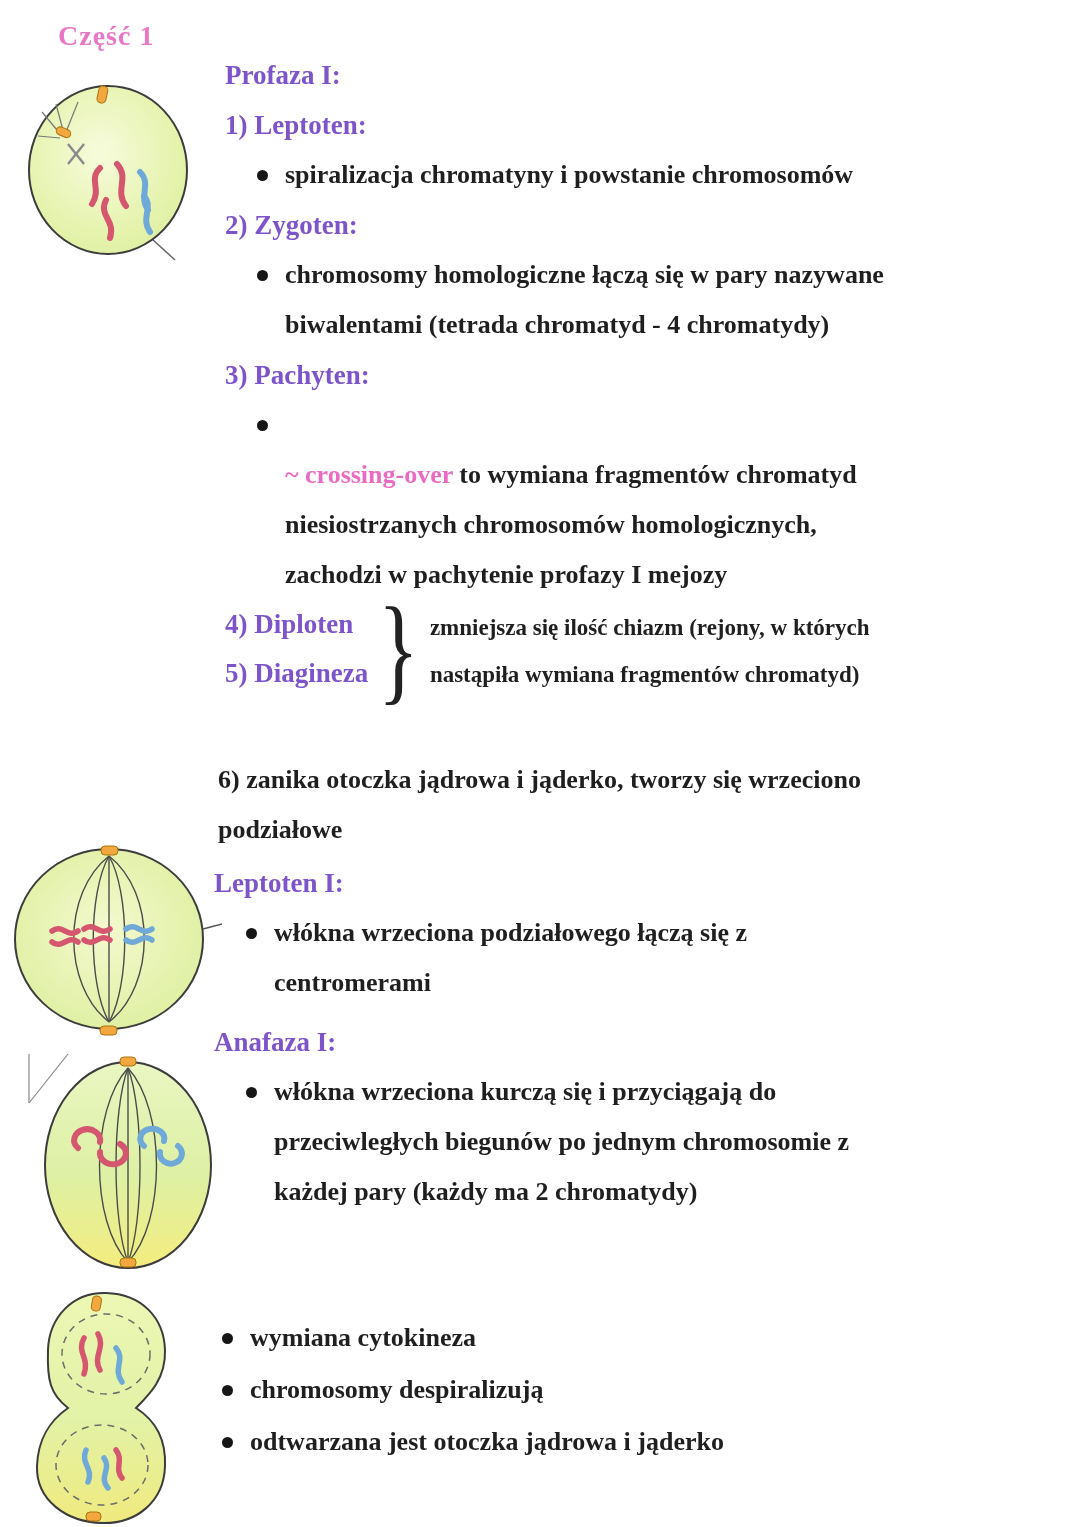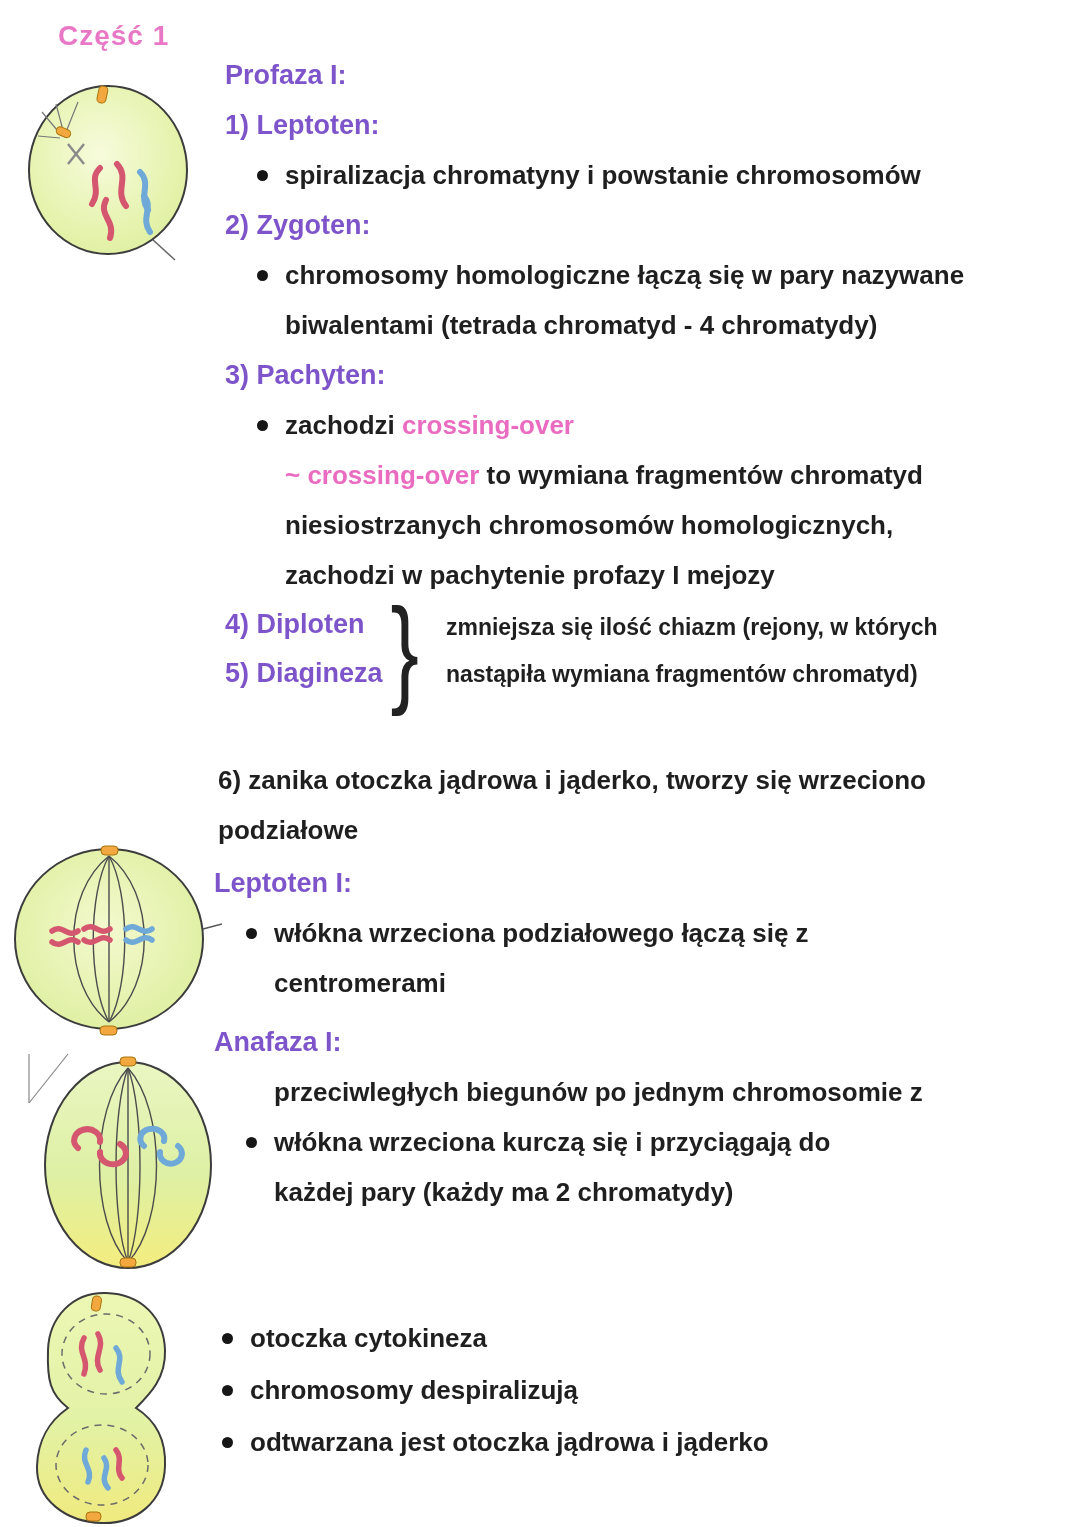--- a/index.html
+++ b/index.html
@@ -1,38 +1,38 @@
 <!DOCTYPE html>
 <html><head>
 <meta charset="utf-8">
 <style>
   html,body{margin:0;padding:0;background:#ffffff;}
   .page{
     position:relative;width:1016px;height:1527px;background:#ffffff;overflow:hidden;
-    font-family:Liberation Sans, sans-serif;font-weight:700;color:#1f1f1f;
+    font-family:Liberation Serif, serif;font-weight:700;color:#1f1f1f;
   }
   .part-label{position:absolute;left:58px;top:20px;font-size:28px;color:#e878c6;letter-spacing:1px;}
   .block{position:absolute;}
   .line{height:50px;line-height:50px;font-size:26px;white-space:nowrap;}
   .purple{color:#7d54ca;font-size:27px;}
   .pink{color:#ea6cc1;}
   .bullet{padding-left:32px;display:flex;align-items:center;}
   .dot{display:inline-block;flex:0 0 auto;width:11px;height:11px;border-radius:50%;background:#161616;margin-right:17px;}
   .cont{padding-left:60px;}
   .diagram{position:absolute;}
   .d1{left:22px;top:80px;}
   .d2{left:4px;top:841px;}
   .d3{left:26px;top:1048px;}
   .d4{left:24px;top:1290px;}
   
   .profaza-block{top:50px;left:225px;}
   .diploten-block{top:600px;left:225px;display:flex;align-items:flex-start;}
   .dp-labels .line{height:49px;line-height:49px;}
   .brace{font-size:118px;font-weight:400;line-height:100px;transform:scaleX(.72);margin:0 0 0 2px;color:#222;}
-  .brace-note{font-size:23px;line-height:47px;margin-left:22px;padding-top:4px;}
+  .brace-note{font-size:23px;line-height:47px;margin-left:3px;padding-top:4px;}
   .brace-note div{white-space:nowrap;}
   .point6-block{top:755px;left:218px;}
   .metafaza-block{top:858px;left:214px;}
   .anafaza-block{top:1017px;left:214px;}
   .telofaza-block{top:1312px;left:190px;}
   .telofaza-block .line{height:52px;line-height:52px;}
 </style>
 </head>
 <body>
 
@@ -170,21 +170,20 @@
     </div>
     <div class="line purple">2) Zygoten:</div>
     <div class="line bullet">
       <span class="dot"></span>
       <span>chromosomy homologiczne łączą się w pary nazywane</span>
     </div>
     <div class="line cont">biwalentami (tetrada chromatyd - 4 chromatydy)</div>
     <div class="line purple">3) Pachyten:</div>
     <div class="line bullet">
       <span class="dot"></span>
-      <span><span>zachodzi </span><span class="pink">crossing-over</span></span>
     </div>
     <div class="line cont"><span class="pink">~ crossing-over</span><span> to wymiana fragmentów chromatyd</span></div>
     <div class="line cont">niesiostrzanych chromosomów homologicznych,</div>
     <div class="line cont">zachodzi w pachytenie profazy I mejozy</div>
   </section>
 
   <section class="block diploten-block">
     <div class="dp-labels">
       <div class="line purple">4) Diploten</div>
       <div class="line purple">5) Diagineza</div>
@@ -205,32 +204,32 @@
     <div class="line purple">Leptoten I:</div>
     <div class="line bullet">
       <span class="dot"></span>
       <span>włókna wrzeciona podziałowego łączą się z</span>
     </div>
     <div class="line cont">centromerami</div>
   </section>
 
   <section class="block anafaza-block">
     <div class="line purple">Anafaza I:</div>
+    <div class="line bullet">
+      <span class="dot"></span>
+      <span>włókna wrzeciona kurczą się i przyciągają do</span>
+    </div>
     <div class="line cont">przeciwległych biegunów po jednym chromosomie z</div>
-    <div class="line bullet">
-      <span class="dot"></span>
-      <span>włókna wrzeciona kurczą się i przyciągają do</span>
-    </div>
     <div class="line cont">każdej pary (każdy ma 2 chromatydy)</div>
   </section>
 
   <section class="block telofaza-block">
     <div class="line bullet">
       <span class="dot"></span>
-      <span>otoczka cytokineza</span>
+      <span>wymiana cytokineza</span>
     </div>
     <div class="line bullet">
       <span class="dot"></span>
       <span>chromosomy despiralizują</span>
     </div>
     <div class="line bullet">
       <span class="dot"></span>
       <span>odtwarzana jest otoczka jądrowa i jąderko</span>
     </div>
   </section>

